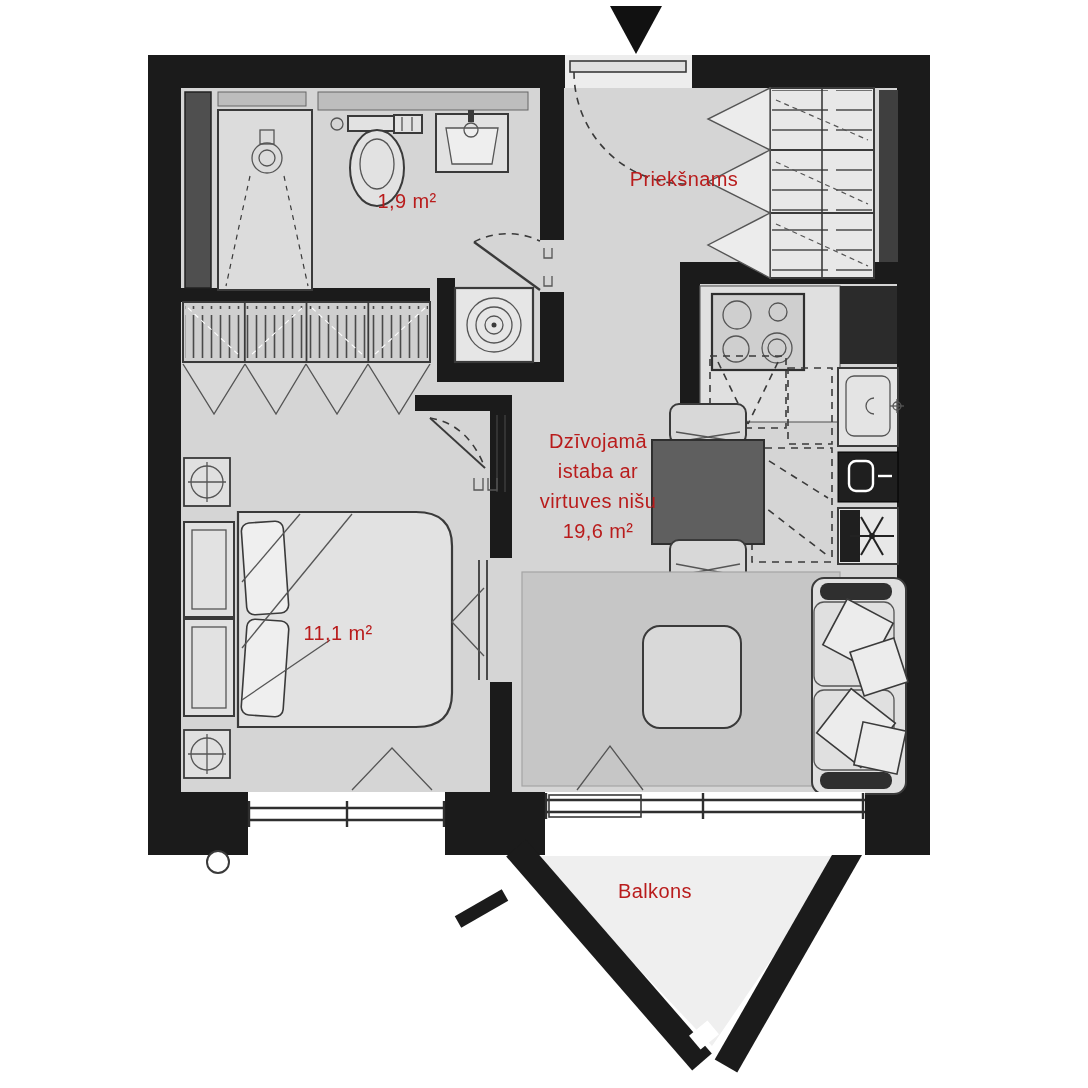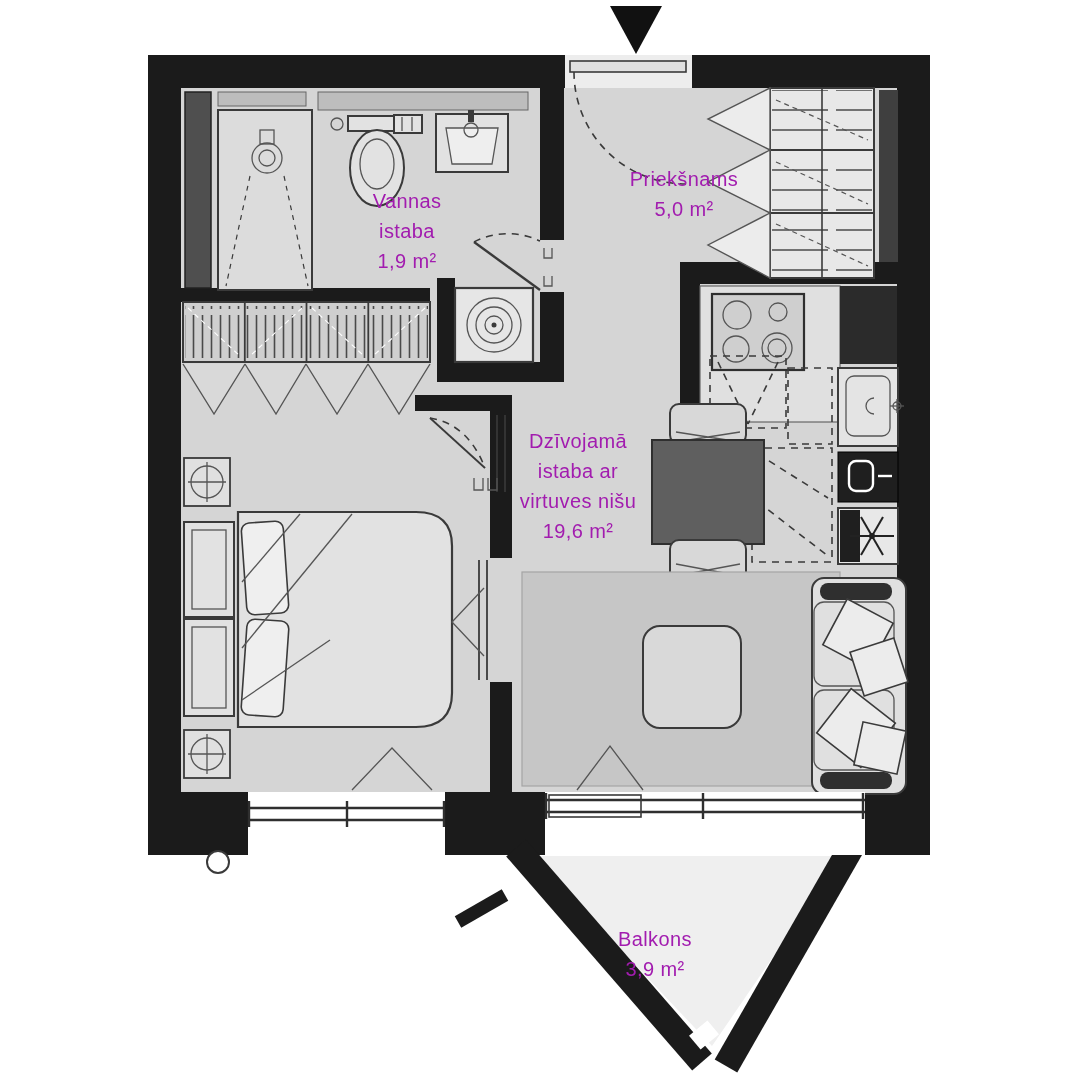--- a/index.html
+++ b/index.html
@@ -2,21 +2,21 @@
 <html><head>
 <meta charset="utf-8">
 <style>
   html,body{margin:0;padding:0;background:#ffffff;}
   #stage{
     position:relative;width:1088px;height:1088px;background:#ffffff;overflow:hidden;
     font-family:"Liberation Sans", sans-serif;
   }
   #plan-svg{position:absolute;left:0;top:0;}
   .room-label{
-    position:absolute;text-align:center;color:#a21caf;
+    position:absolute;text-align:center;color:#b91c1c;
     font-size:20px;line-height:1.5;letter-spacing:.4px;pointer-events:none;
   }
   .rl-name,.rl-area{display:block;}
   .wall{fill:#1b1b1b;}
   .floor{fill:#d5d5d5;}
   .fx{stroke:#3a3a3a;stroke-width:2;fill:#e2e2e2;}
   .fxthin{stroke:#555;stroke-width:1.3;fill:none;}
   .dash{stroke:#3a3a3a;stroke-width:1.6;fill:none;stroke-dasharray:7 6;}
   .glass{stroke:#2f2f2f;stroke-width:2.4;fill:none;}
 </style>
@@ -300,35 +300,33 @@
       <line x1="347" y1="801" x2="347" y2="827" class="glass"></line>
       <line x1="444" y1="801" x2="444" y2="827" class="glass"></line>
       <polyline points="352,790 392,748 432,790" fill="none" stroke="#555" stroke-width="1.3"></polyline>
     </g>
     <circle cx="218" cy="862" r="11" fill="#ffffff" stroke="#3a3a3a" stroke-width="2"></circle>
   </g>
 
 </svg>
 
 <div class="room-label" style="left:363px;top:186px;width:88px">
-  <span class="rl-name">Vannas istaba</span>
   <span class="rl-area">1,9 m²</span>
 </div>
 
 <div class="room-label" style="left:598px;top:164px;width:172px">
   <span class="rl-name">Priekšnams</span>
-  <span class="rl-area">5,0 m²</span>
-</div>
-
-<div class="room-label" style="left:506px;top:426px;width:144px">
+</div>
+
+<div class="room-label" style="left:526px;top:426px;width:144px">
   <span class="rl-name">Dzīvojamā istaba ar virtuves nišu</span>
   <span class="rl-area">19,6 m²</span>
 </div>
 
 <div class="room-label" style="left:238px;top:618px;width:200px">
-</div>
-
-<div class="room-label" style="left:570px;top:924px;width:170px">
+  <span class="rl-area">11,1 m²</span>
+</div>
+
+<div class="room-label" style="left:570px;top:876px;width:170px">
   <span class="rl-name">Balkons</span>
-  <span class="rl-area">3,9 m²</span>
 </div>
 
 </div>
 
 </body></html>

